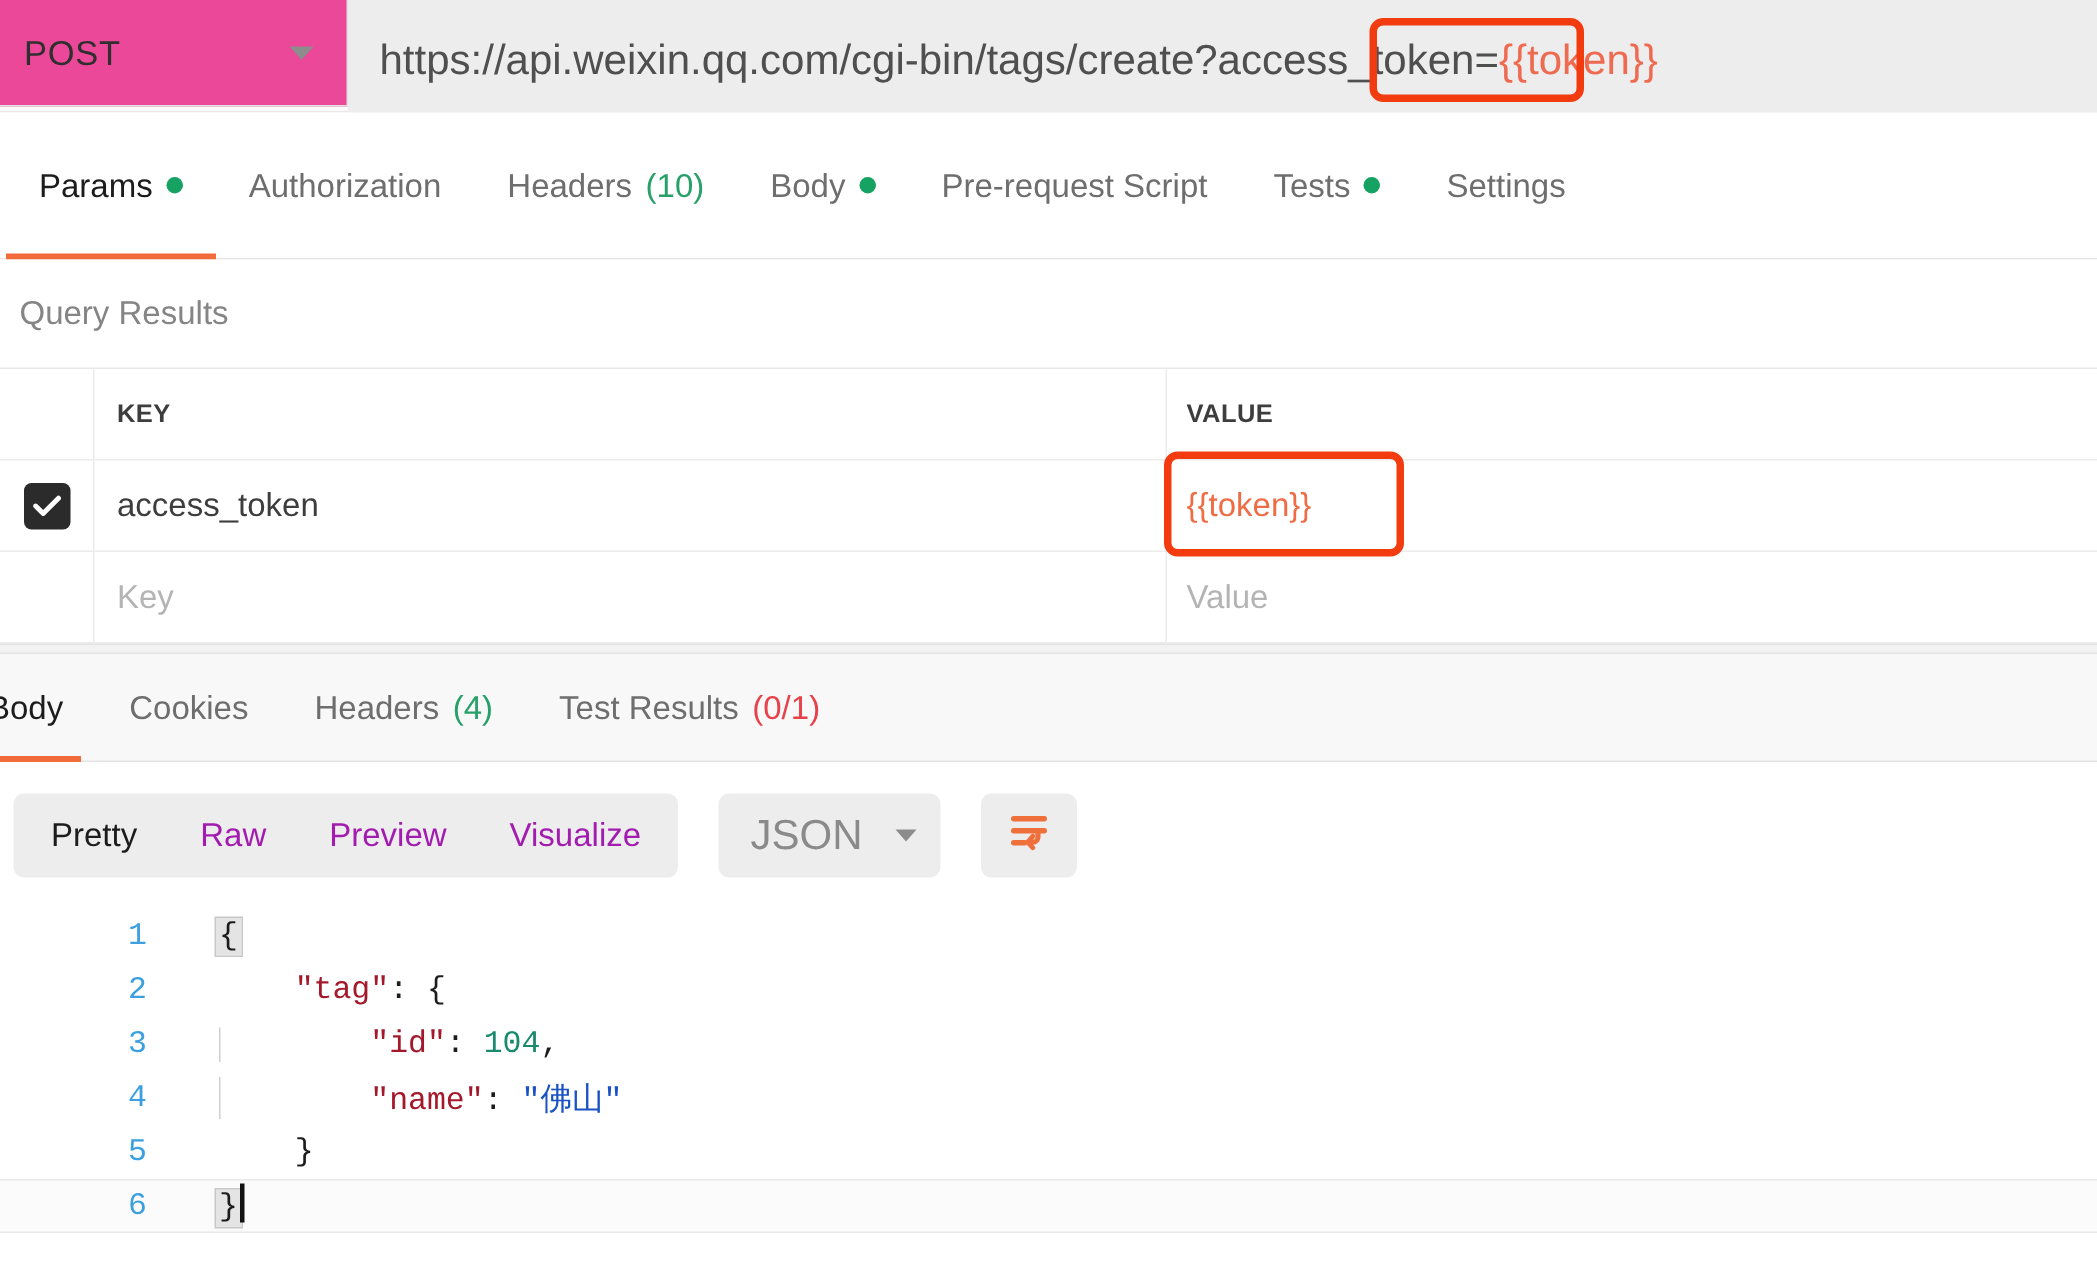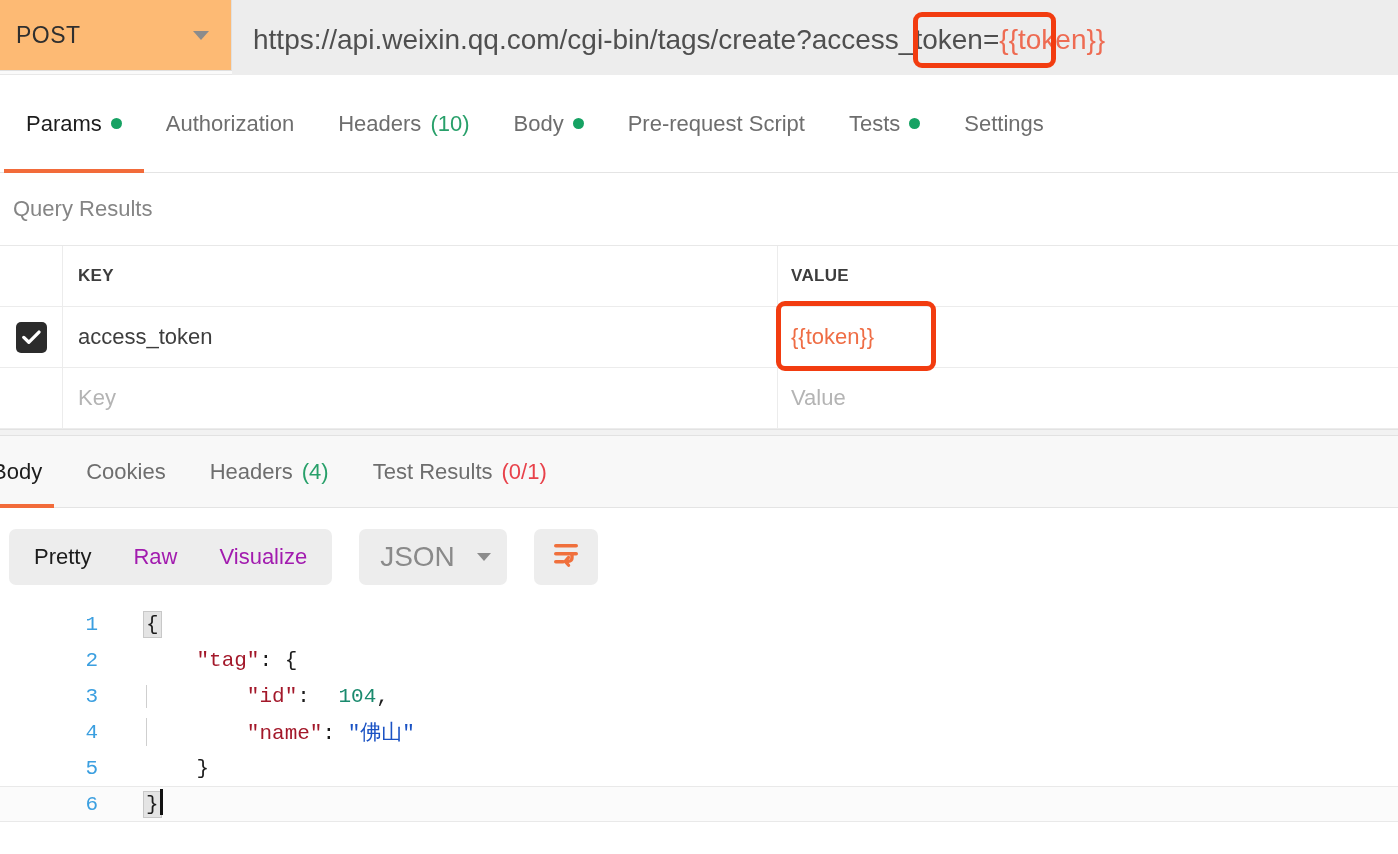--- a/index.html
+++ b/index.html
@@ -15,21 +15,21 @@
 
   
   .urlbar {
     position: absolute; left: 0; top: 0; width: 1398px; height: 75px;
     background: #fafafa;
     border-bottom: 1px solid #e8e8e8;
     display: flex; align-items: flex-start;
   }
   .method-box {
     width: 232px; height: 71px;
-    background: #fdba74;
+    background: #ec4899;
     border: 1px solid #e0e0e0;
     border-left: none; border-top: none;
     display: flex; align-items: center; justify-content: space-between;
     padding: 0 22px 0 16px;
   }
   .method-label {
     font-size: 23px; color: #2f2f2f; letter-spacing: .5px;
   }
   .caret-down {
     width: 0; height: 0;
@@ -232,21 +232,21 @@
     padding-right: 12px;
     color: #3b9fe0;
     font-size: 21px;
   }
   .code-text {
     position: relative;
     white-space: pre;
     padding-left: 36px;
   }
   .tok-key   { color: #a3182a; }
-  .tok-num   { color: #1a8a6e; margin-left: 16px; }
+  .tok-num   { color: #1a8a6e; }
   .tok-str   { color: #1a52c4; }
   .tok-punct { color: #1c1c1c; }
   .brace-hl {
     background: #e4e4e4;
     outline: 1px solid #c8c8c8;
     padding: 1px 2px;
     margin: -1px -2px;
   }
   .indent-guide {
     position: absolute;
@@ -371,20 +371,23 @@
     </div>
   </div>
 
   <div class="view-toolbar">
     <div class="seg-group">
       <div class="seg active">
         <span>Pretty</span>
       </div>
       <div class="seg">
         <span>Raw</span>
+      </div>
+      <div class="seg">
+        <span>Preview</span>
       </div>
       <div class="seg">
         <span>Visualize</span>
       </div>
     </div>
 
     <div class="fmt-group">
       <span class="fmt-label">JSON</span>
       <span class="caret-sm"></span>
     </div>

